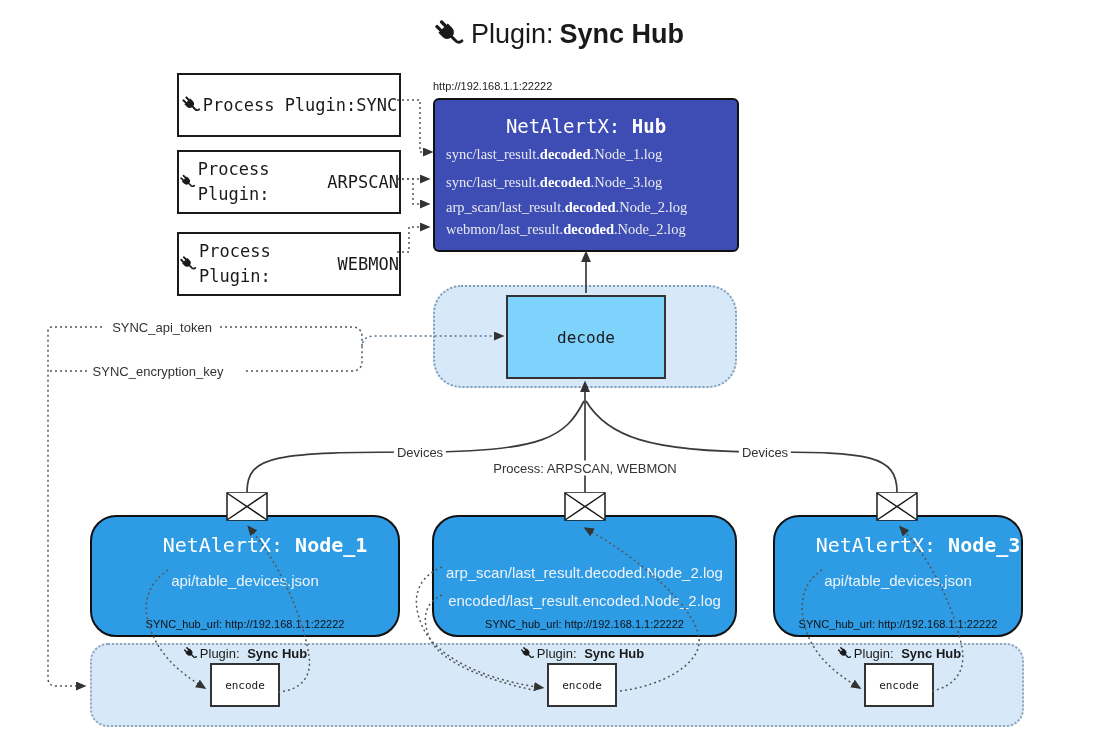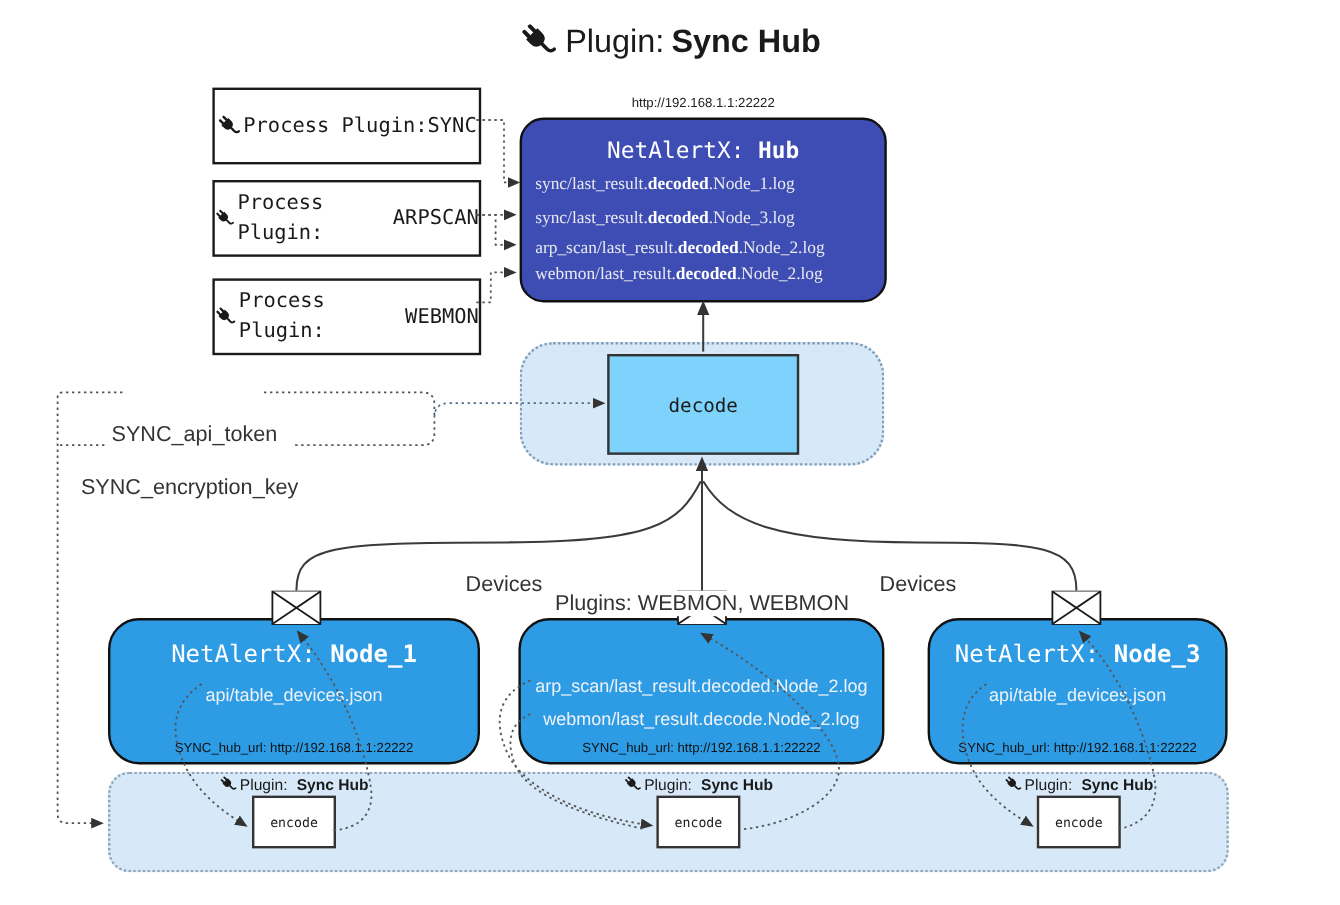--- a/index.html
+++ b/index.html
@@ -10,40 +10,40 @@
   .page-title{left:0;top:18px;width:1117px;display:flex;align-items:center;justify-content:center;
               font-size:27px;color:#1a1a1a;gap:6px;z-index:2;}
   .page-title b{font-weight:700;}
   .plug-svg{display:inline-block;vertical-align:middle;}
   
   .proc-box{left:177px;width:220px;height:60px;background:#fff;border:2px solid #1a1a1a;
             display:flex;flex-direction:row;align-items:center;justify-content:center;
             font-family:"DejaVu Sans Mono",monospace;font-size:17px;line-height:25px;z-index:2;}
   .proc-line1{display:flex;align-items:center;gap:2px;}
   
-  .hub-url{left:433px;top:80px;width:306px;text-align:center;font-size:11px;color:#222;z-index:2;}
+  .hub-url{left:433px;top:80px;width:306px;font-size:11px;color:#222;z-index:2;}
   .hub{left:433px;top:98px;width:306px;height:154px;background:#3e4db4;border:2px solid #111;
-       border-radius:20px;color:#fff;z-index:2;box-sizing:border-box;}
+       border-radius:6px;color:#fff;z-index:2;box-sizing:border-box;}
   .hub-title{position:absolute;left:0;top:26px;width:100%;text-align:center;
              font-family:"DejaVu Sans Mono",monospace;font-size:19px;transform:translateY(-50%);}
   .hub-line{position:absolute;left:11px;font-size:14.5px;color:#e9eaef;transform:translateY(-50%);white-space:nowrap;font-family:Liberation Serif, serif;}
   .hub-line b{color:#fff;}
   
   .decode-band{left:433px;top:285px;width:304px;height:103px;background:#d7e9f9;
                border:2px dotted #7f9cb8;border-radius:28px;box-sizing:border-box;z-index:2;}
   .decode-box{left:506px;top:295px;width:160px;height:84px;background:#7dd3fc;border:2px solid #333;
               box-sizing:border-box;display:flex;align-items:center;justify-content:center;
               font-family:"DejaVu Sans Mono",monospace;font-size:16px;z-index:2;}
   
-  .edge-label{background:#fff;padding:0 3px;font-size:18px;color:#333;white-space:nowrap;z-index:4;transform:translate(-50%,-50%);margin-top:35px;}
+  .edge-label{background:#fff;padding:0 3px;font-size:13px;color:#333;white-space:nowrap;z-index:4;transform:translate(-50%,-50%);}
   
   .node{top:515px;height:122px;background:#2e9be5;border:2px solid #111;border-radius:26px;
         color:#fff;z-index:2;box-sizing:border-box;}
   .node-title{position:absolute;left:0;top:28px;width:100%;text-align:center;transform:translateY(-50%);
-              font-family:"DejaVu Sans Mono",monospace;font-size:20px;white-space:nowrap;}
+              font-family:"DejaVu Sans Mono",monospace;font-size:20px;white-space:nowrap;padding-left:20px;}
   .node-file{position:absolute;left:0;width:100%;text-align:center;transform:translateY(-50%);
              font-size:15px;color:#eef3f8;white-space:nowrap;}
   .node-url{position:absolute;left:0;bottom:5px;width:100%;text-align:center;font-size:11px;color:#111;}
   
   .sync-band{left:90px;top:643px;width:934px;height:84px;background:#d7e9f9;
              border:2px dotted #90a4b8;border-radius:18px;box-sizing:border-box;z-index:2;}
   .band-label{top:646px;display:flex;align-items:center;gap:2px;font-size:13px;color:#1a1a1a;
               transform:translateX(-50%);z-index:3;white-space:nowrap;}
   .encode-box{top:663px;width:70px;height:44px;background:#fff;border:2px solid #333;box-sizing:border-box;
               display:flex;align-items:center;justify-content:center;
@@ -128,21 +128,21 @@
 
   <div class="abs node" style="left:90px;width:310px">
     <div class="node-title">
       <span>NetAlertX:</span> <b>Node_1</b>
     </div>
     <div class="node-file" style="top:63px">api/table_devices.json</div>
     <div class="node-url">SYNC_hub_url: http://192.168.1.1:22222</div>
   </div>
   <div class="abs node" style="left:432px;width:305px">
     <div class="node-file" style="top:55px">arp_scan/last_result.decoded.Node_2.log</div>
-    <div class="node-file" style="top:83px">webmon/last_result.decode.Node_2.log</div>
+    <div class="node-file" style="top:83px">encoded/last_result.encoded.Node_2.log</div>
     <div class="node-url">SYNC_hub_url: http://192.168.1.1:22222</div>
   </div>
   <div class="abs node" style="left:773px;width:250px">
     <div class="node-title">
       <span>NetAlertX:</span> <b>Node_3</b>
     </div>
     <div class="node-file" style="top:63px">api/table_devices.json</div>
     <div class="node-url">SYNC_hub_url: http://192.168.1.1:22222</div>
   </div>
 
@@ -219,16 +219,16 @@
     </g>
     <g>
       <rect class="env" x="877" y="493" width="40" height="27"></rect>
       <path class="env" fill="none" d="M 877,493 L 897,506.5 L 917,493 M 877,520 L 897,506.5 L 917,520"></path>
     </g>
   </svg>
 
   <span class="abs edge-label" style="left:162px;top:327px">SYNC_api_token</span>
   <span class="abs edge-label" style="left:158px;top:371px">SYNC_encryption_key</span>
   <span class="abs edge-label" style="left:420px;top:452px">Devices</span>
-  <span class="abs edge-label" style="left:585px;top:468px">Plugins: WEBMON, WEBMON</span>
+  <span class="abs edge-label" style="left:585px;top:468px">Process: ARPSCAN, WEBMON</span>
   <span class="abs edge-label" style="left:765px;top:452px">Devices</span>
 
 </div>
 
 </body></html>

